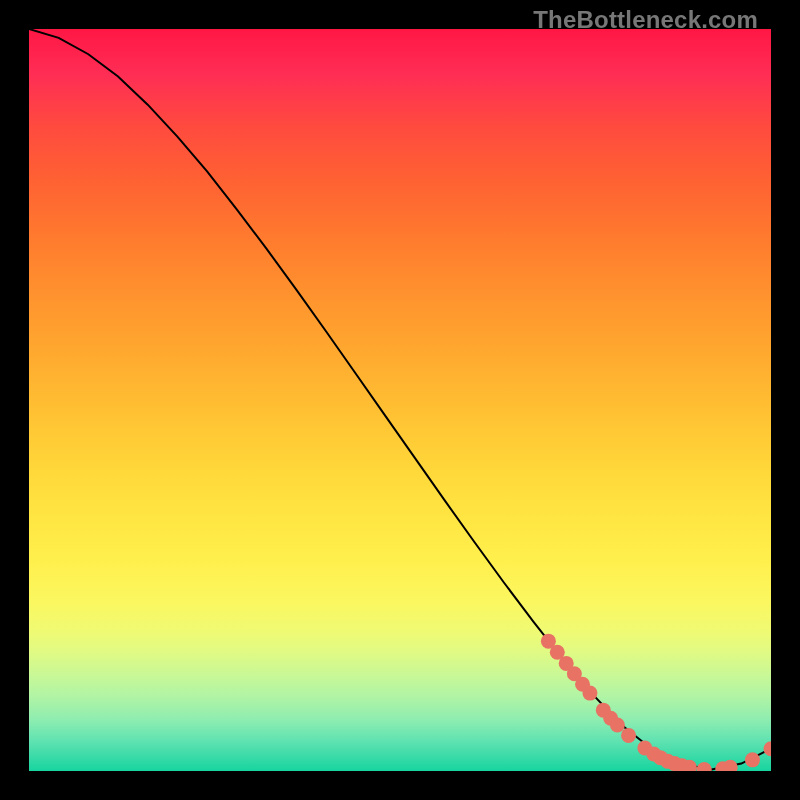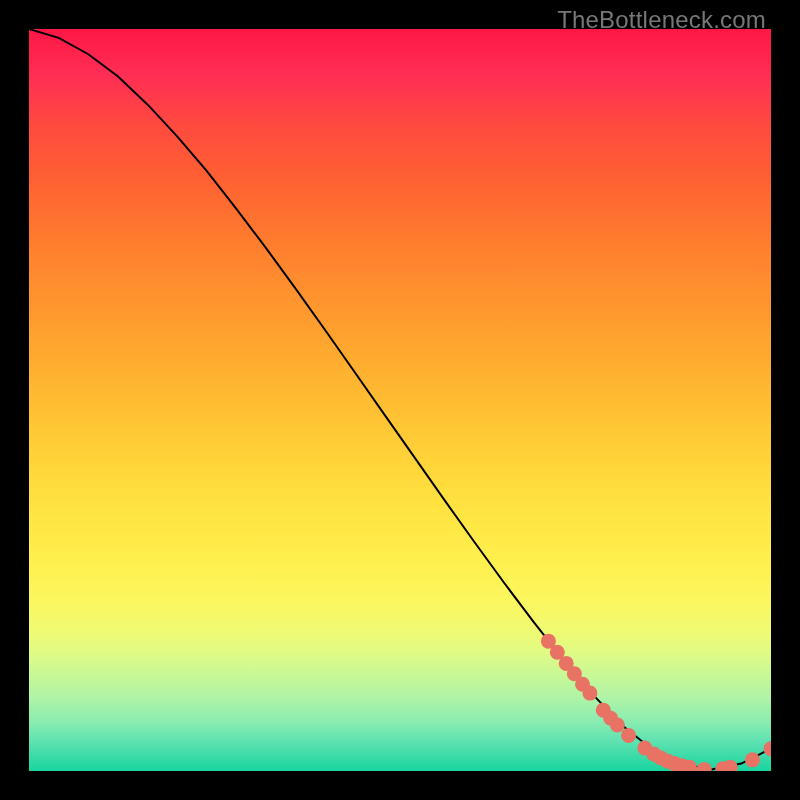--- a/index.html
+++ b/index.html
@@ -40,24 +40,24 @@
       #e0fa84 84%,
       #c9f896 87%,
       #b0f4a5 90%,
       #8fedb0 93%,
       #5fe2b1 96%,
       #17d49f 100%);
   }
   .watermark {
     position: absolute;
     top: 6px;
-    right: 34px;
+    right: 42px;
     font-size: 24px;
     color: #777;
-    font-weight: 400;
+    font-weight: 700;
     letter-spacing: 0.2px;
     pointer-events: none;
   }
   svg.curve {
     position: absolute;
     left: 0;
     top: 0;
     width: 742px;
     height: 742px;
   }

